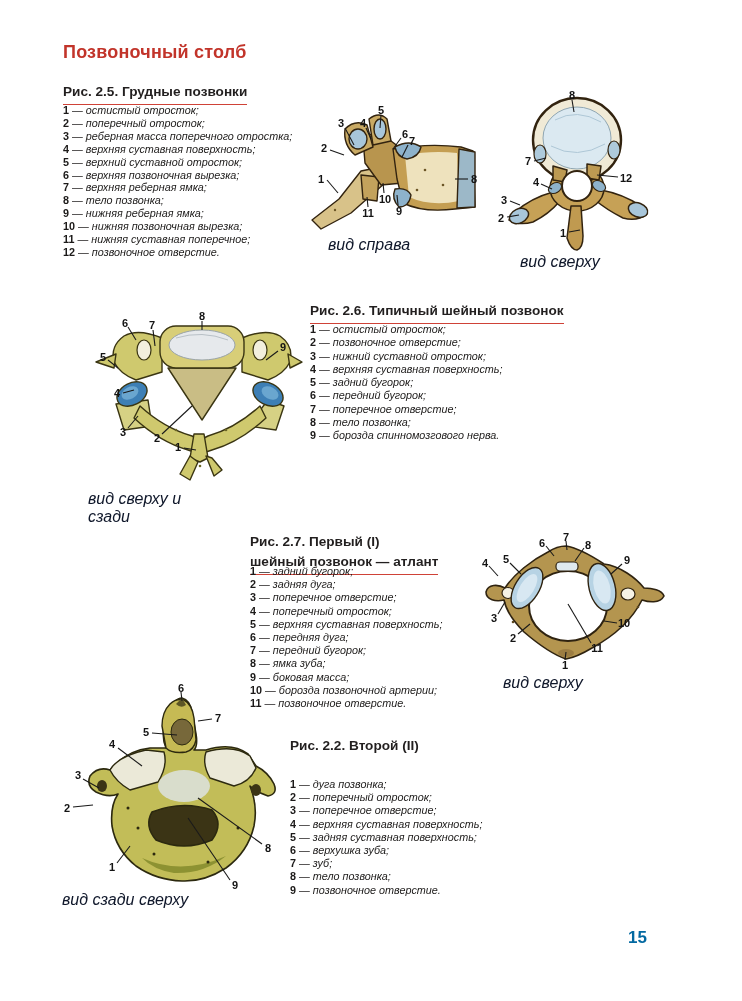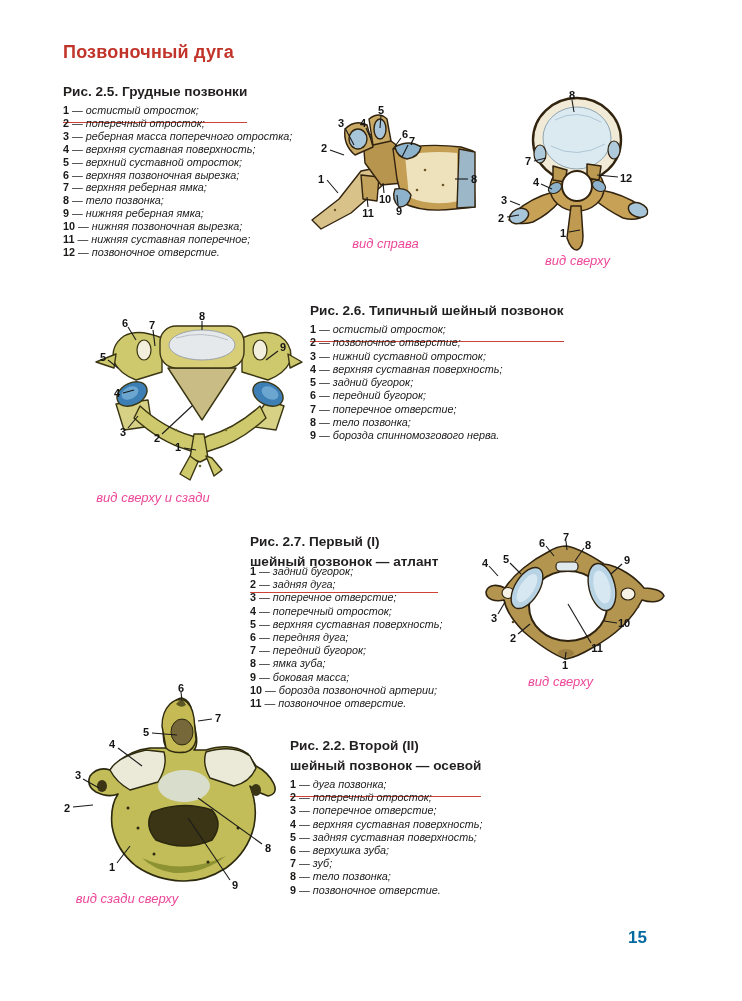--- a/index.html
+++ b/index.html
@@ -1,36 +1,36 @@
 <!DOCTYPE html>
 <html lang="ru"><head>
 <meta charset="utf-8">
 <style>
   html,body{margin:0;padding:0;background:#ffffff;}
   .page{position:relative;width:742px;height:1001px;background:#ffffff;overflow:hidden;
         font-family:"Liberation Sans",sans-serif;color:#1c1a19;}
   .doc-title{position:absolute;left:63px;top:42px;margin:0;font-size:18px;font-weight:bold;color:#c2342a;letter-spacing:.2px;}
   .fig-head{position:absolute;margin:0;font-size:13.6px;font-weight:bold;line-height:20px;color:#221f1f;white-space:nowrap;}
-  .fig-head .ul{display:inline-block;border-bottom:1.6px solid #cf4237;padding-bottom:20px;}
+  .fig-head .ul{display:inline-block;border-bottom:1.6px solid #cf4237;padding-bottom:2px;}
   .legend{position:absolute;font-size:10.8px;line-height:12.9px;white-space:nowrap;color:#1c1a19;}
   .legend .li b{font-weight:bold;font-style:normal;}
   .legend .li i{font-style:italic;}
-  .caption{position:absolute;font-style:italic;font-size:13px;text-align:center;color:#ec4899;}
+  .caption{position:absolute;font-style:italic;font-size:16px;color:#0f172a;}
   .illo{position:absolute;}
   .lbl{font-family:"Liberation Sans",sans-serif;font-size:11px;font-weight:bold;fill:#141414;
        text-anchor:middle;dominant-baseline:central;}
   .leader{stroke:#1a1a1a;stroke-width:1.1;fill:none;}
   .pagenum{position:absolute;left:628px;top:928px;width:44px;font-size:17px;font-weight:bold;color:#0369a1;}
 </style>
 </head>
 <body>
 
 <div class="page">
 
-  <h1 class="doc-title">Позвоночный дуга</h1>
+  <h1 class="doc-title">Позвоночный столб</h1>
 
   <h2 class="fig-head" style="left:63px;top:82px">
     <span class="ul">Рис. 2.5. Грудные позвонки</span>
   </h2>
   <div class="legend" style="left:63px;top:104px">
       <div class="li"><b>1</b> — <i>остистый отросток;</i></div>
       <div class="li"><b>2</b> — <i>поперечный отросток;</i></div>
       <div class="li"><b>3</b> — <i>реберная масса поперечного отростка;</i></div>
       <div class="li"><b>4</b> — <i>верхняя суставная поверхность;</i></div>
       <div class="li"><b>5</b> — <i>верхний суставной отросток;</i></div>
@@ -239,21 +239,20 @@
       <text x="146" y="91" class="lbl">10</text>
       <line x1="113" y1="111" x2="90" y2="72" class="leader"></line>
       <text x="119" y="116" class="lbl">11</text>
       <line x1="87" y1="128" x2="88" y2="120" class="leader"></line>
       <text x="87" y="133" class="lbl">1</text>
     </svg>
   <div class="caption" style="left:503px;top:674px;width:115px">вид сверху</div>
 
   <h2 class="fig-head" style="left:290px;top:736px">
     <span>Рис. 2.2. Второй (II)</span><br>
-    <span class="ul">шейный позвонок — осевой</span>
   </h2>
   <div class="legend" style="left:290px;top:778px;line-height:13.2px">
       <div class="li"><b>1</b> — <i>дуга позвонка;</i></div>
       <div class="li"><b>2</b> — <i>поперечный отросток;</i></div>
       <div class="li"><b>3</b> — <i>поперечное отверстие;</i></div>
       <div class="li"><b>4</b> — <i>верхняя суставная поверхность;</i></div>
       <div class="li"><b>5</b> — <i>задняя суставная поверхность;</i></div>
       <div class="li"><b>6</b> — <i>верхушка зуба;</i></div>
       <div class="li"><b>7</b> — <i>зуб;</i></div>
       <div class="li"><b>8</b> — <i>тело позвонка;</i></div>

